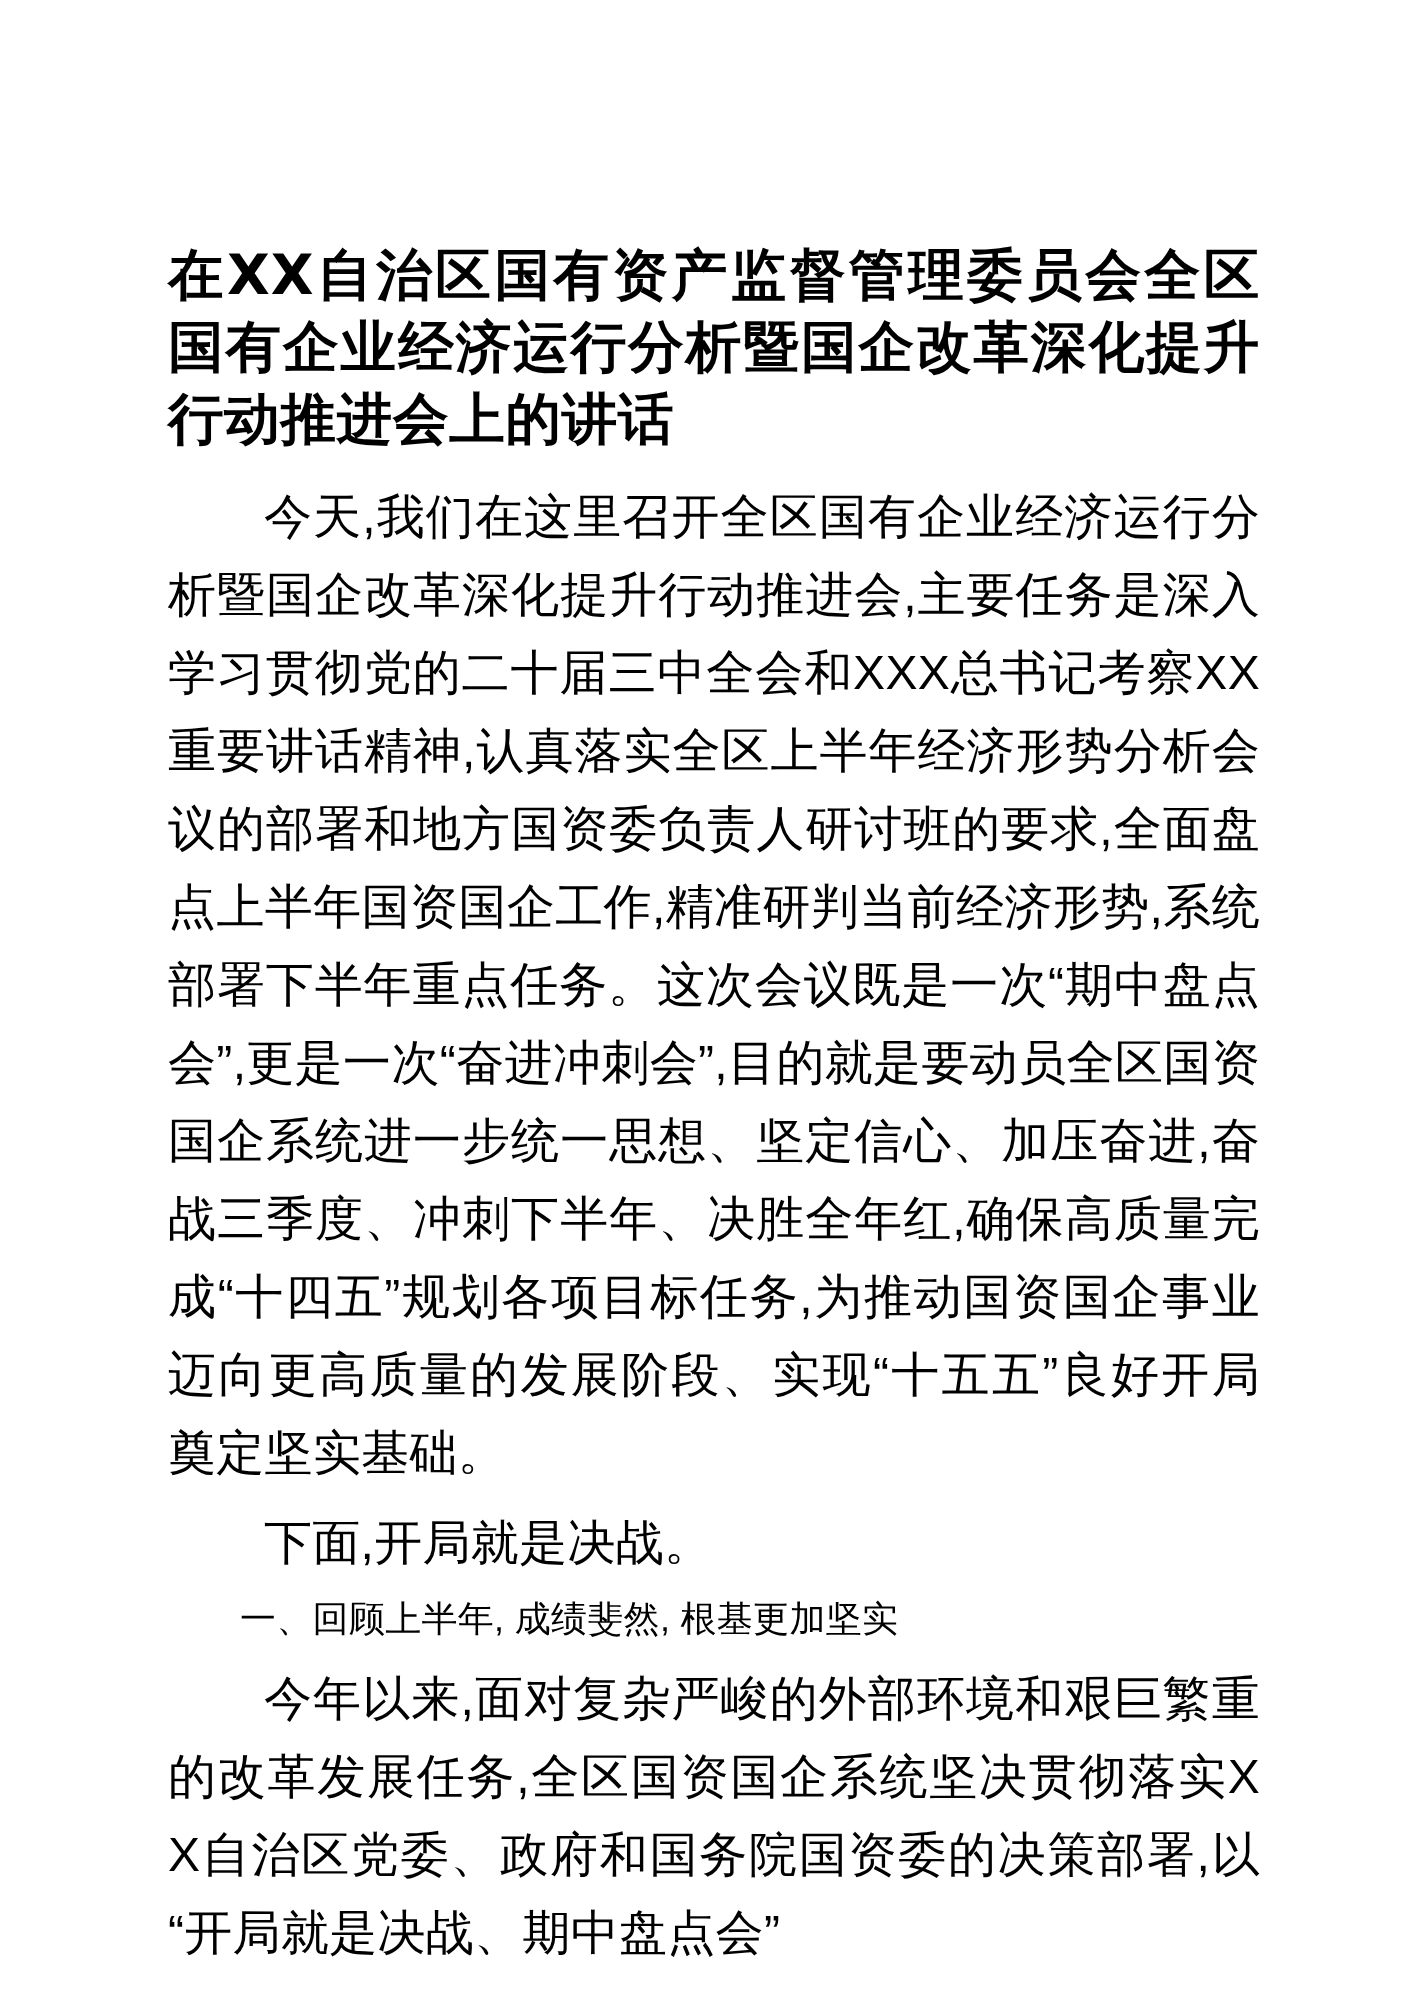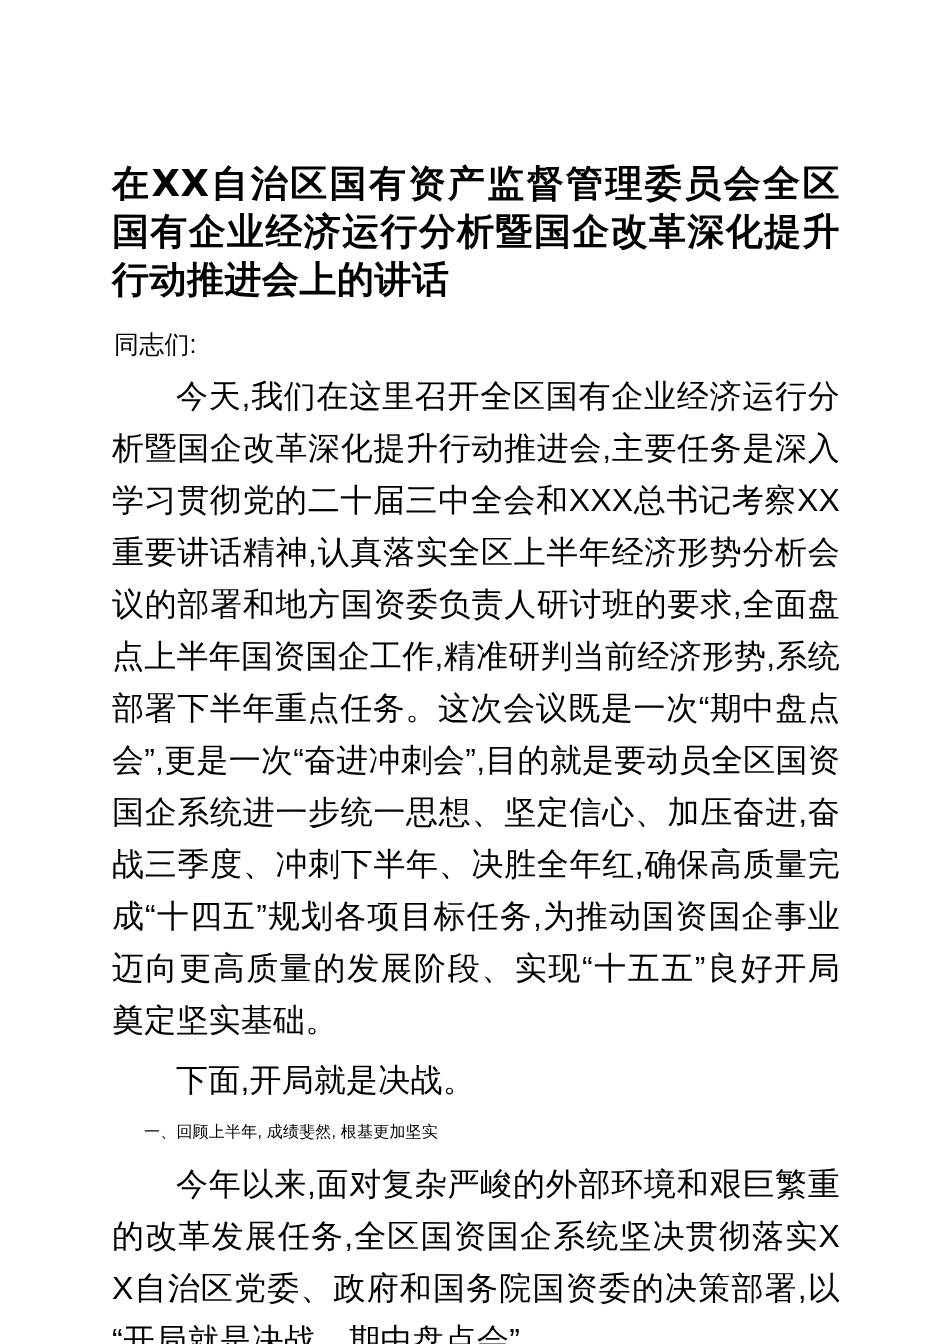--- a/index.html
+++ b/index.html
@@ -43,40 +43,39 @@
     font-size: 32px;
     line-height: 52px;
     margin: 0;
     text-indent: 2em;
     text-align: justify;
     text-align-last: left;
     letter-spacing: 0.2px;
     word-break: break-all;
   }
   p.heading-para {
-    font-size: 16px;
+    font-size: 24px;
     line-height: 52px;
     margin: 0;
     text-indent: 2em;
     text-align: left;
     letter-spacing: 0.2px;
     word-break: break-all;
   }
   .spacer {
     height: 8px;
   }
 </style>
 </head>
 <body>
 
 <div class="page">
 
   <h1 class="doc-title">在XX自治区国有资产监督管理委员会全区国有企业经济运行分析暨国企改革深化提升行动推进会上的讲话</h1>
 
-  <div class="salutation">同志们:</div>
 
   <p class="body-para">今天,我们在这里召开全区国有企业经济运行分析暨国企改革深化提升行动推进会,主要任务是深入学习贯彻党的二十届三中全会和XXX总书记考察XX重要讲话精神,认真落实全区上半年经济形势分析会议的部署和地方国资委负责人研讨班的要求,全面盘点上半年国资国企工作,精准研判当前经济形势,系统部署下半年重点任务。这次会议既是一次“期中盘点会”,更是一次“奋进冲刺会”,目的就是要动员全区国资国企系统进一步统一思想、坚定信心、加压奋进,奋战三季度、冲刺下半年、决胜全年红,确保高质量完成“十四五”规划各项目标任务,为推动国资国企事业迈向更高质量的发展阶段、实现“十五五”良好开局奠定坚实基础。</p>
 
   <div class="spacer"></div>
 
   <p class="body-para">下面,开局就是决战。</p>
 
   <p class="heading-para">一、回顾上半年, 成绩斐然, 根基更加坚实</p>
 
   <p class="body-para">今年以来,面对复杂严峻的外部环境和艰巨繁重的改革发展任务,全区国资国企系统坚决贯彻落实XX自治区党委、政府和国务院国资委的决策部署,以“开局就是决战、期中盘点会”</p>

